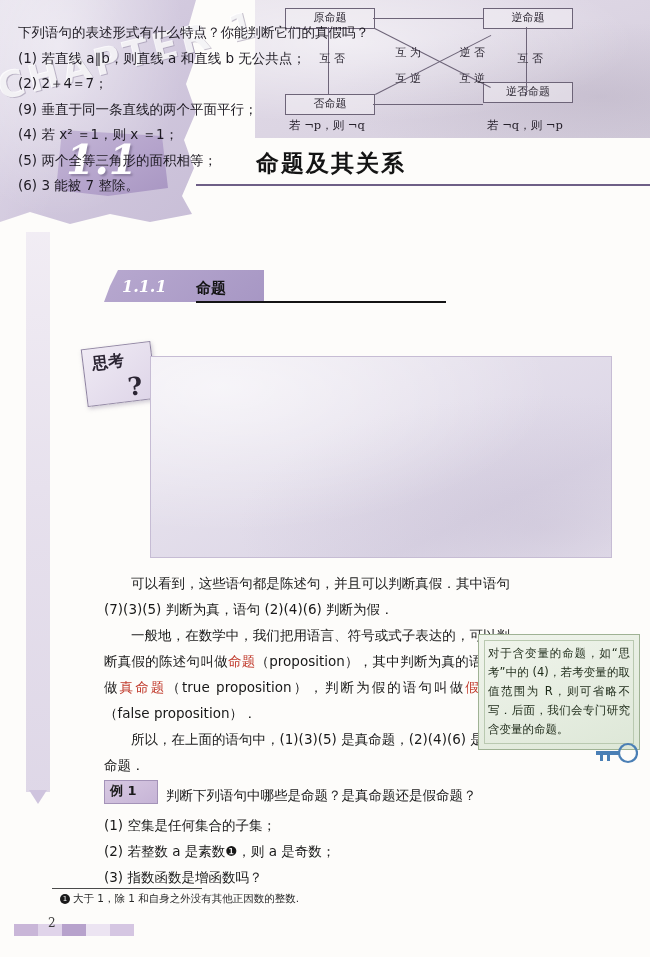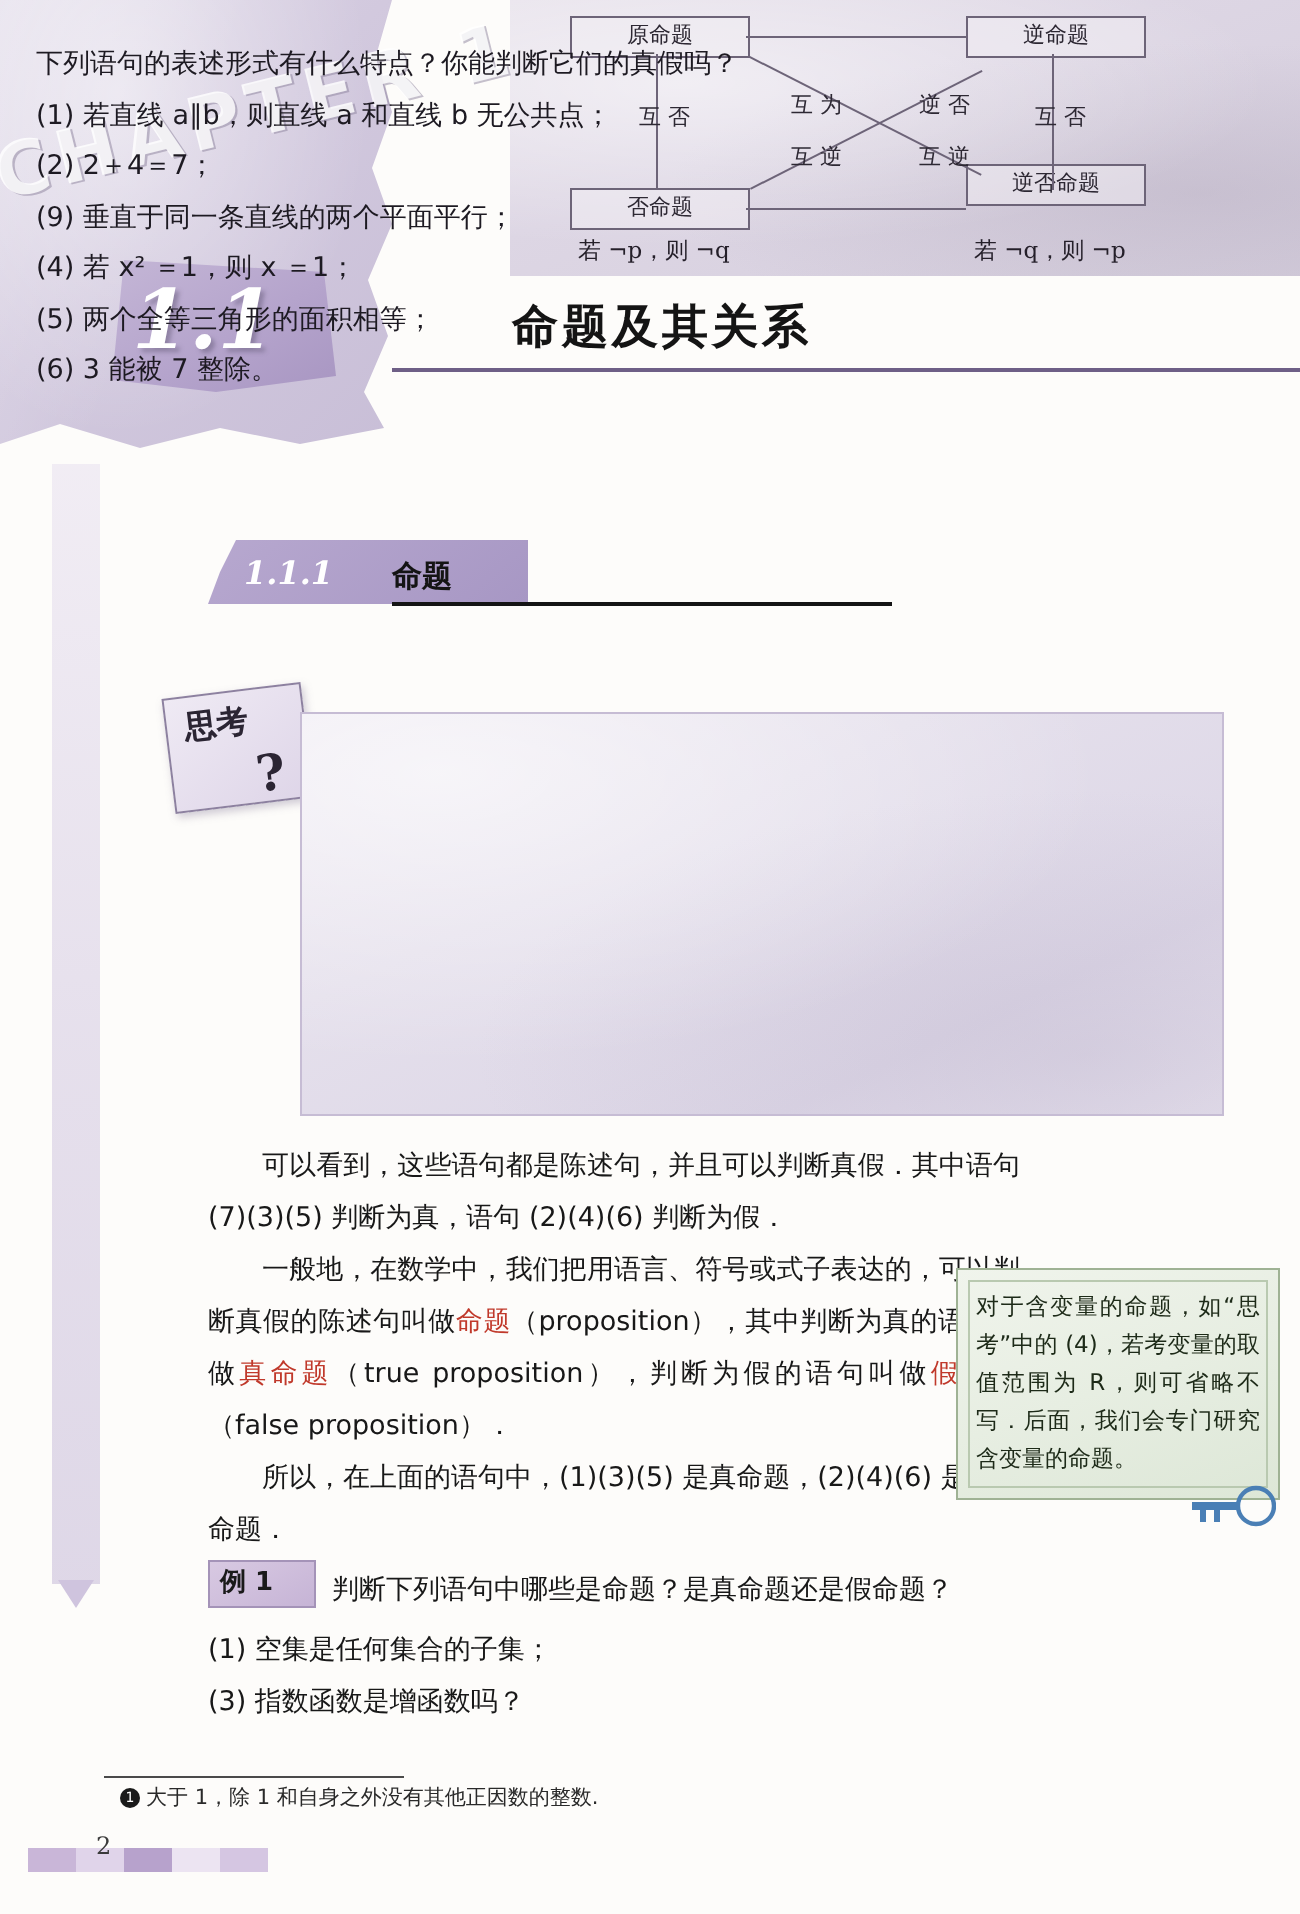--- a/index.html
+++ b/index.html
@@ -489,20 +489,21 @@
   <rect x="2" y="9" width="24" height="4" fill="#4a7fb5"></rect>
   <rect x="6" y="13" width="3" height="6" fill="#4a7fb5"></rect>
   <rect x="13" y="13" width="3" height="6" fill="#4a7fb5"></rect>
 </svg>
 
 <div class="example-tag"></div>
 <div class="example-tag-label">例 1</div>
 <div class="example-text">判断下列语句中哪些是命题？是真命题还是假命题？</div>
 <div class="example-items">
   <div>(1) 空集是任何集合的子集；</div>
+  <div>(2) 若整数 a 是素数❶，则 a 是奇数；</div>
   <div>(3) 指数函数是增函数吗？</div>
 </div>
 
 <div class="footnote-rule"></div>
 <div class="footnote">
   <span class="fn-mark">1</span><span>大于 1，除 1 和自身之外没有其他正因数的整数.</span>
 </div>
 
 <div class="footer-bar">
   <span style="background:#c9b6d8"></span>

